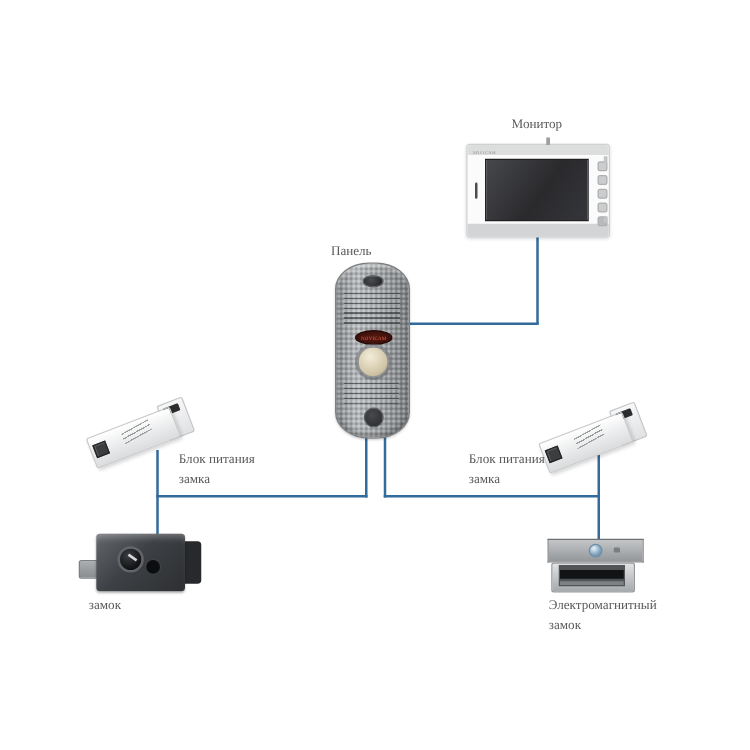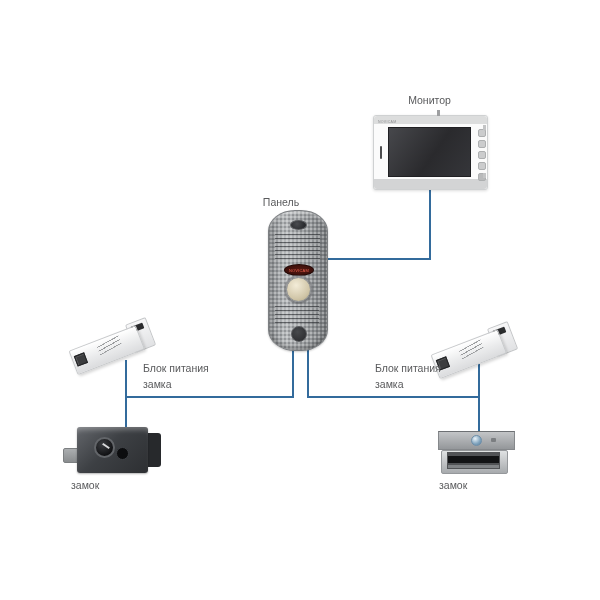--- a/index.html
+++ b/index.html
@@ -1,18 +1,18 @@
 <!DOCTYPE html>
 <html><head>
 <meta charset="utf-8">
 <style>
   html,body{margin:0;padding:0;background:#fff;}
   #canvas{
     position:relative;width:600px;height:516px;background:#fff;overflow:hidden;
-    font-family:Liberation Sans, sans-serif;
+    font-family:Liberation Serif, serif;
   }
   .abs{position:absolute;}
   
   .wire{position:absolute;background:#336b9c;}
   
   .label{position:absolute;font-size:10.5px;color:#595a5c;line-height:16px;}
   .label .ln{display:block;}
   .center{text-align:center;}
   
   .monitor{position:absolute;left:373px;top:115px;width:113px;height:73px;
@@ -168,16 +168,17 @@
   <div class="abs" style="left:438px;top:431px;width:76px;height:42px;">
     <div class="emr-bar"></div>
     <div class="emr-led"></div>
     <div class="emr-screw"></div>
     <div class="emr-frame"></div>
     <div class="emr-inner"></div>
     <div class="emr-band"></div>
     <div class="emr-strip"></div>
   </div>
   <div class="label" style="left: 439px; top: 477px; color: rgb(89, 90, 92);">
+    <span class="ln">Электромагнитный</span>
     <span class="ln">замок</span>
   </div>
 
 </div>
 
 </body></html>

